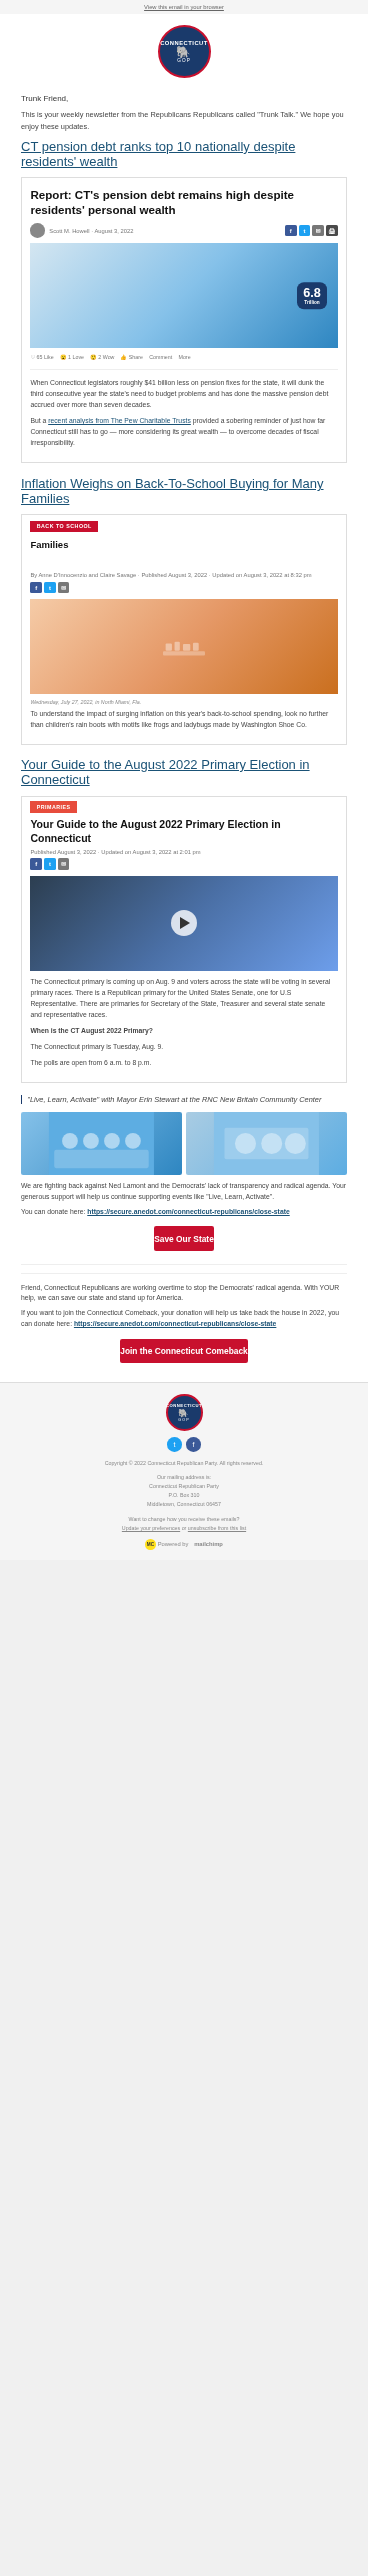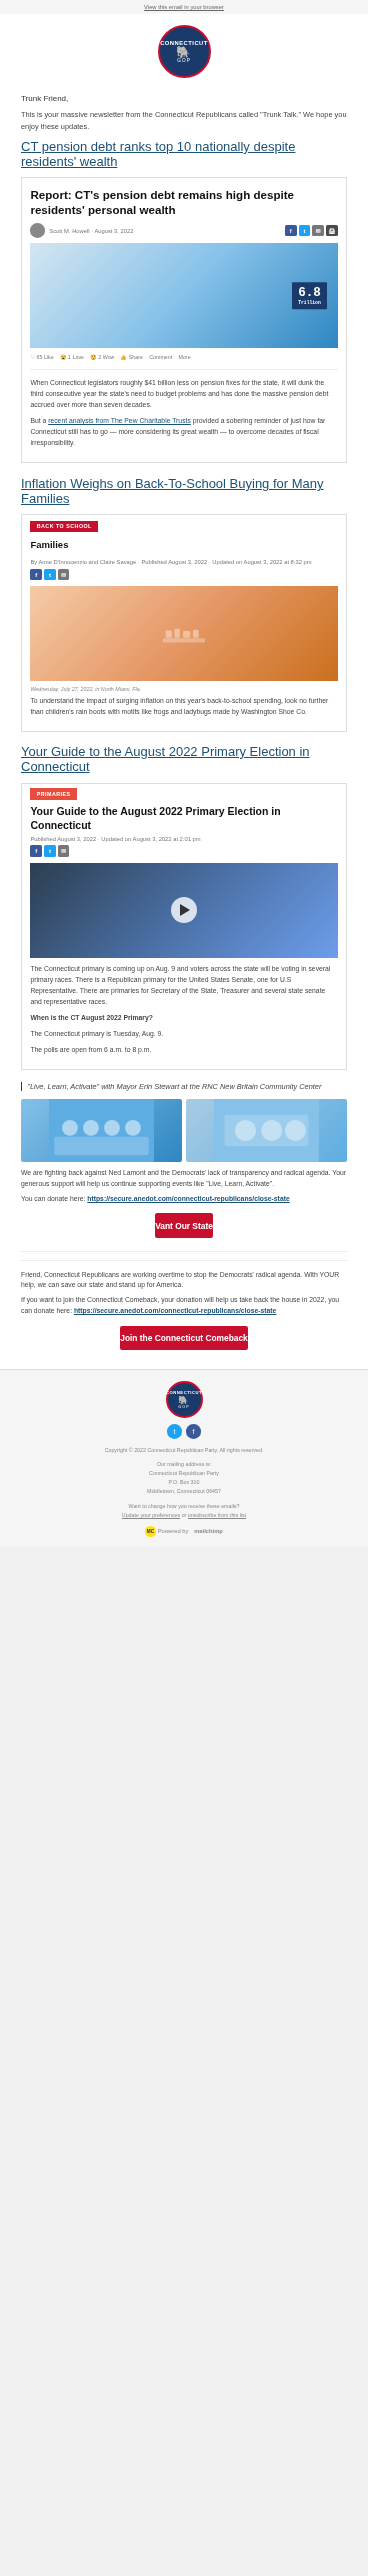--- a/index.html
+++ b/index.html
@@ -151,24 +151,23 @@
       position: relative;
     }
     .map-overlay-number {
       position: absolute;
       right: 10.5px;
       top: 50%;
       transform: translateY(-50%);
       background: #1a3a6b;
       color: #fff;
       padding: 4.2px 6.3px;
-      border-radius: 1px;
+      border-radius: 7px;
       font-size: 12.6px;
       font-weight: bold;
-      font-family: Liberation Mono, monospace;
     }
     .map-overlay-label {
       font-size: 4.7px;
       text-align: center;
       display: block;
     }
     .article-stats-bar {
       display: flex;
       gap: 6.3px;
       font-size: 5.3px;
@@ -215,21 +214,21 @@
       font-weight: bold;
       color: #111;
       line-height: 1.3;
       margin-bottom: 2.1px;
     }
     .bts-headline-sub {
       font-size: 9.5px;
       font-weight: bold;
       color: #111;
       line-height: 1.3;
-      margin-bottom: 7px;
+      margin-bottom: 20px;
     }
     .bts-byline {
       font-size: 5.8px;
       color: #777;
       margin-bottom: 4.2px;
     }
     .bts-social {
       display: flex;
       gap: 2.1px;
       margin-bottom: 5.3px;
@@ -480,21 +479,21 @@
       <span class="logo-text-ct">CONNECTICUT</span>
       <span class="logo-elephant">🐘</span>
       <span class="logo-gop">GOP</span>
     </div>
   </div>
 
   <div class="content-area">
 
     <p class="dear-friend">Trunk Friend,</p>
 
-    <p class="intro-text">This is your massive newsletter from the Connecticut Republicans called "Trunk Talk." We hope you enjoy these updates.</p>
+    <p class="intro-text">This is your weekly newsletter from the Republicans Republicans called "Trunk Talk." We hope you enjoy these updates.</p>
 
 
     <a href="#" class="article-link">CT pension debt ranks top 10 nationally despite residents' wealth</a>
 
     <div class="article-card">
       <div class="article-card-body">
 
         <h2 class="article-headline">Report: CT's pension debt remains high despite residents' personal wealth</h2>
 
         <div class="article-meta">
@@ -622,21 +621,21 @@
           </svg>
         </div>
       </div>
 
       <div class="donate-section">
         <p class="donate-text">We are fighting back against Ned Lamont and the Democrats' lack of transparency and radical agenda. Your generous support will help us continue supporting events like "Live, Learn, Activate".</p>
         <p class="donate-text">
           You can donate here: <a href="#" class="strong-link">https://secure.anedot.com/connecticut-republicans/close-state</a>
         </p>
 
-        <button class="btn-red">Vant Our State</button>
+        <button class="btn-red">Save Our State</button>
       </div>
     </div>
 
     <hr class="section-divider">
 
 
     <hr class="section-divider">
 
     <div class="comeback-section">
       <p class="comeback-text">Friend, Connecticut Republicans are working overtime to stop the Democrats' radical agenda. With YOUR help, we can save our state and stand up for America.</p>

